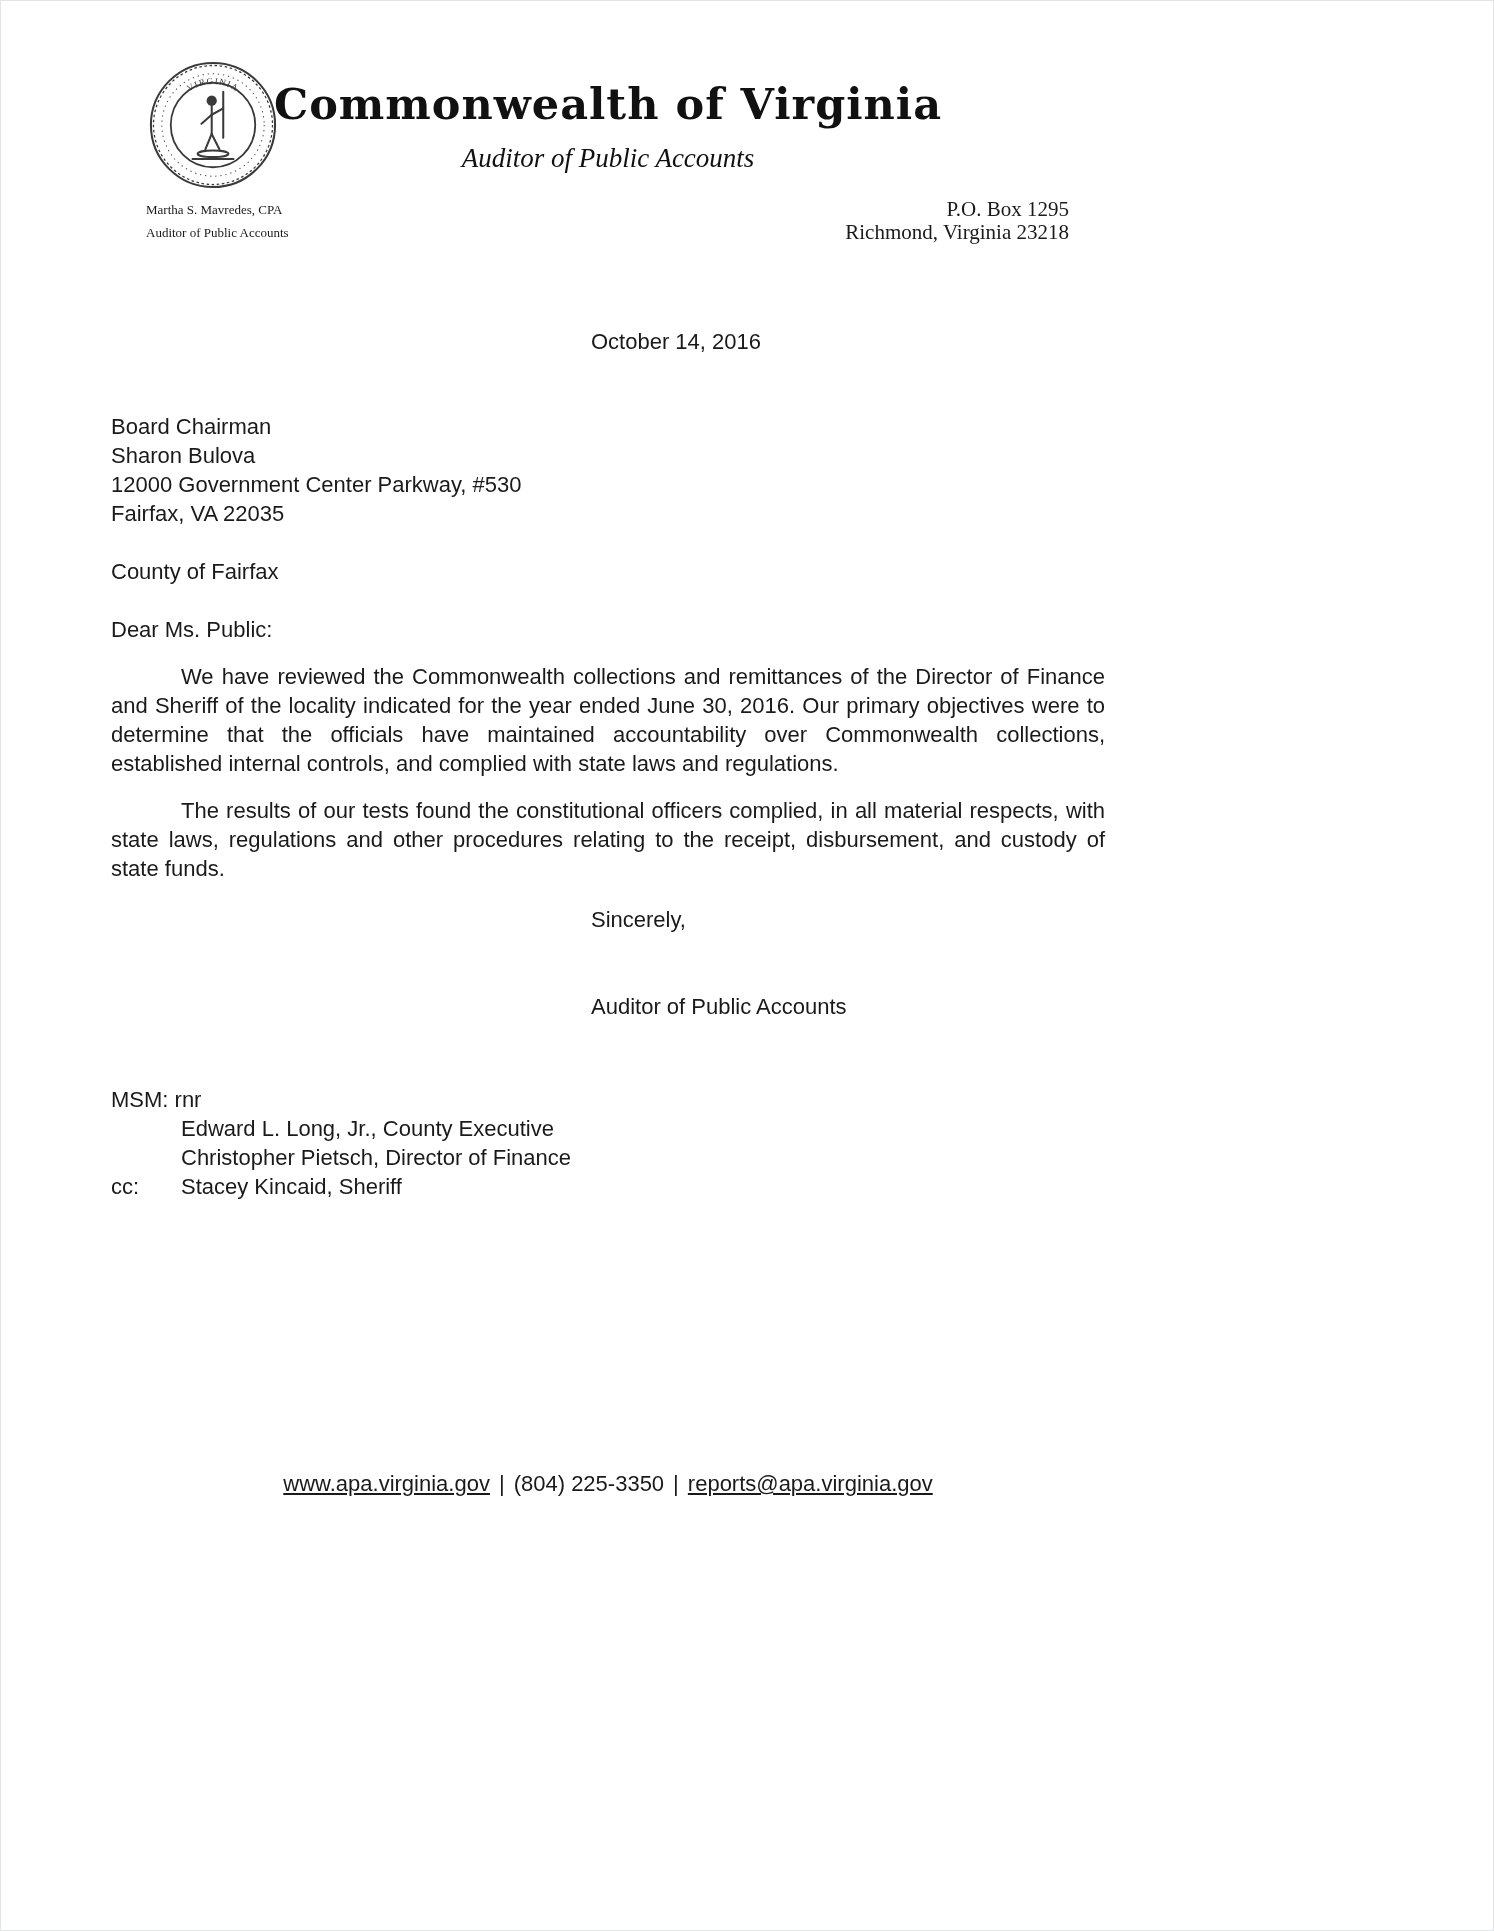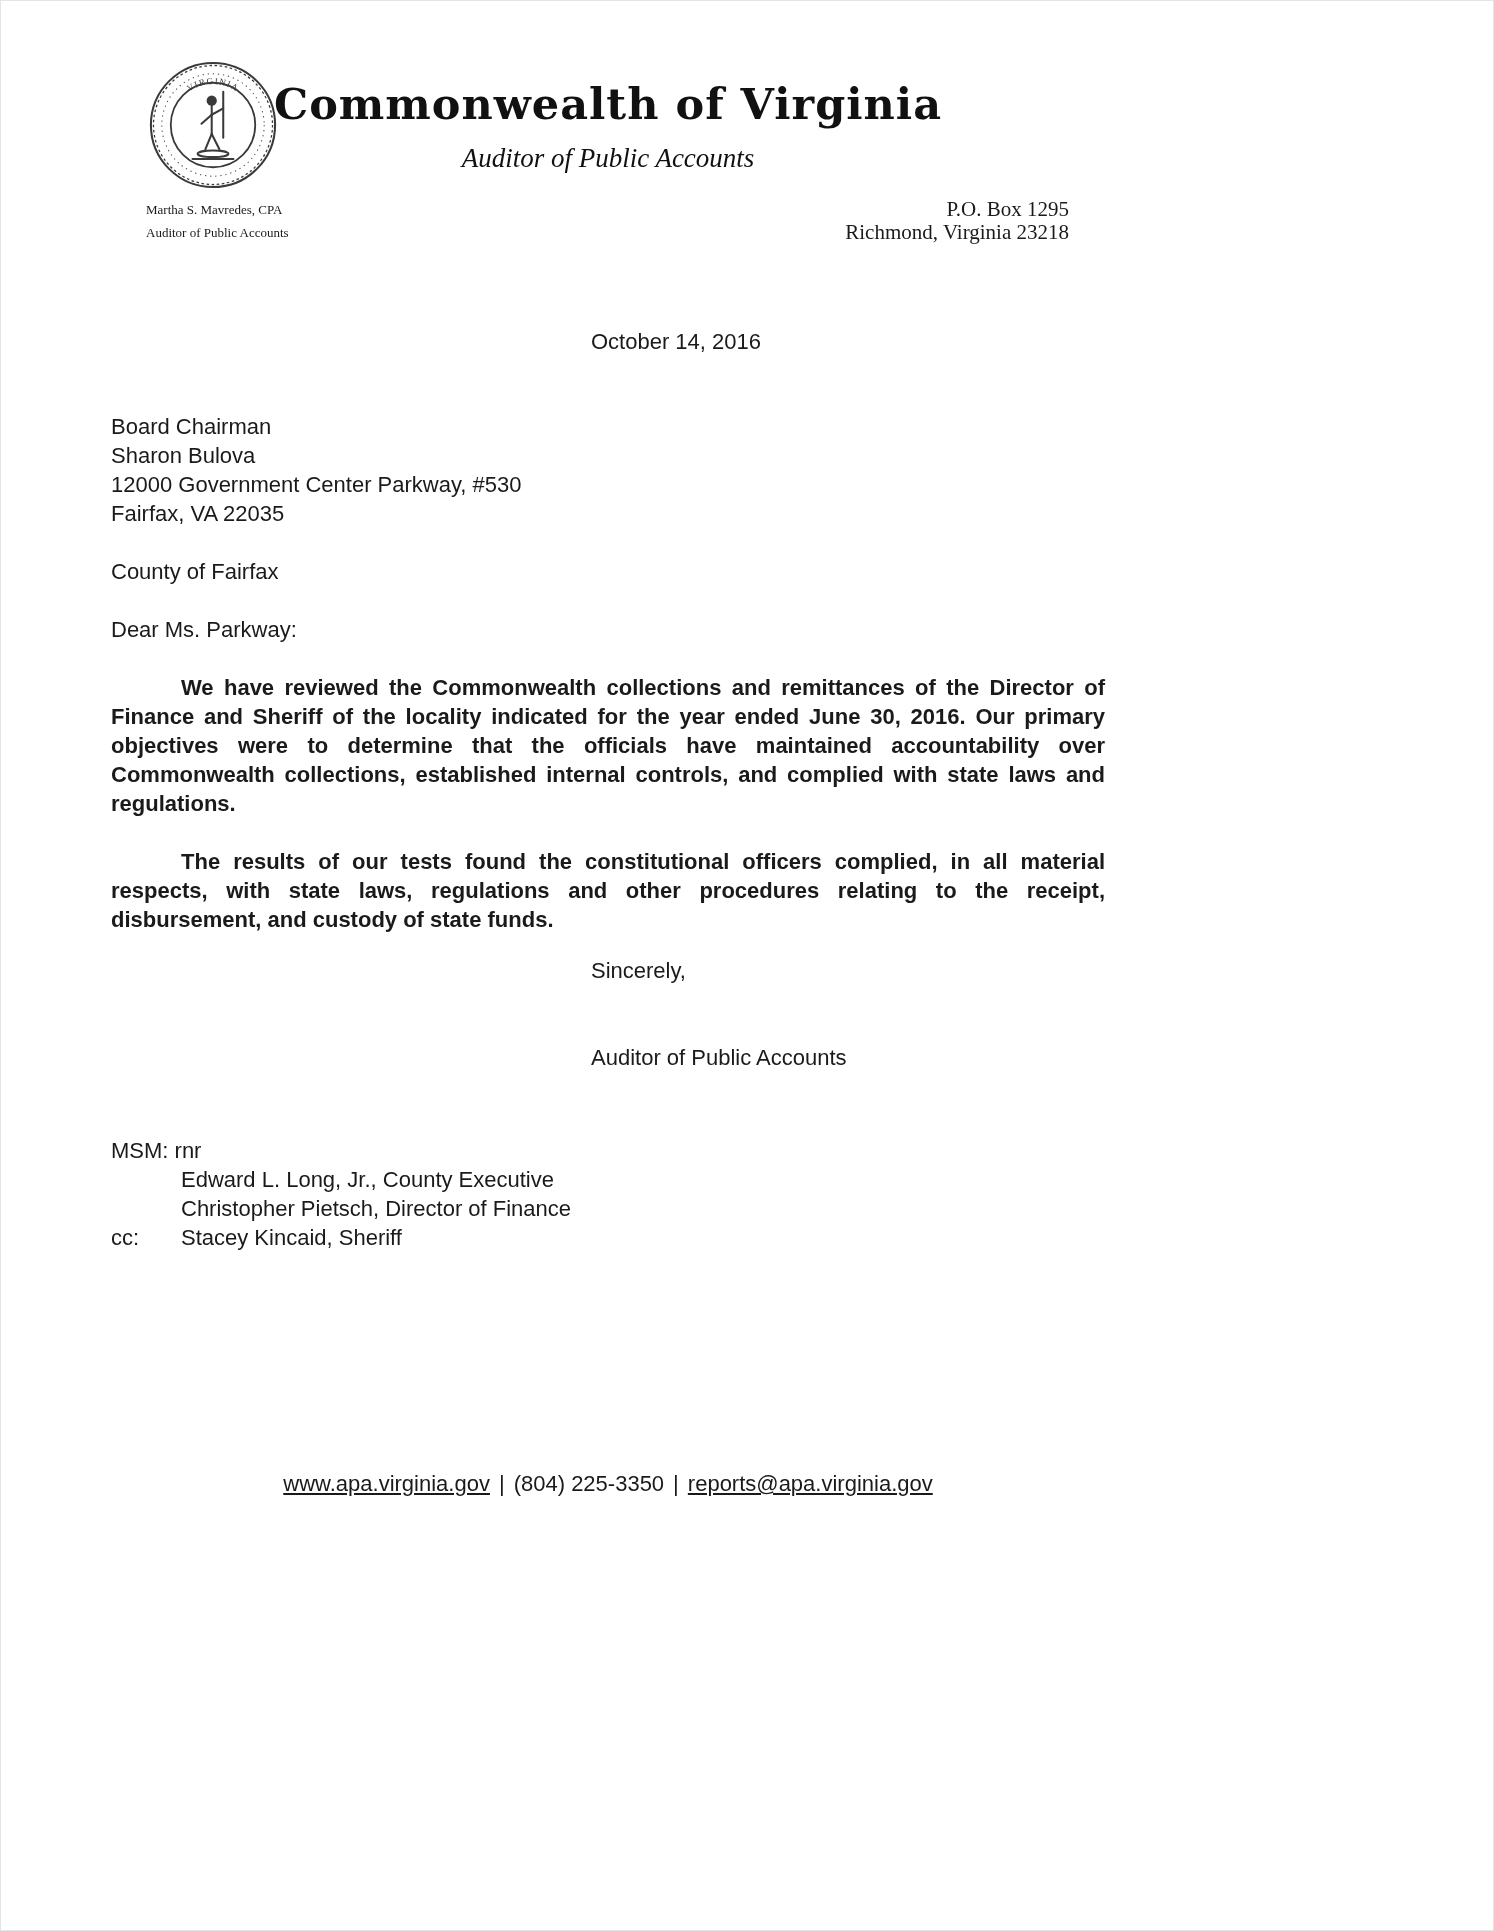--- a/index.html
+++ b/index.html
@@ -54,21 +54,21 @@
 
   
   .body {
     position: absolute; left: 110px; top: 326px; width: 994px;
     font-size: 22px; line-height: 29px;
   }
   .date { padding-left: 480px; }
   .recipient { margin-top: 56px; }
   .locality { margin-top: 29px; }
   .salutation { margin-top: 29px; }
-  .para { margin-top: 29px; text-align: justify; text-indent: 70px; font-weight: bold; }
+  .para { margin-top: 18px; text-align: justify; text-indent: 70px; }
   .closing { margin-top: 22px; padding-left: 480px; }
   .sig-title { margin-top: 58px; padding-left: 480px; }
   .ref { margin-top: 64px; }
   .cc-block { display: flex; align-items: flex-end; }
   .cc-label { width: 70px; flex: 0 0 70px; }
 
   
   .footer {
     position: absolute; left: 110px; top: 1468px; width: 994px;
     text-align: center; font-size: 22px; line-height: 29px;
@@ -129,21 +129,21 @@
 
     <div class="recipient">
       <div>Board Chairman</div>
       <div>Sharon Bulova</div>
       <div>12000 Government Center Parkway, #530</div>
       <div>Fairfax, VA  22035</div>
     </div>
 
     <div class="locality">County of Fairfax</div>
 
-    <div class="salutation">Dear Ms. Parkway:</div>
+    <div class="salutation">Dear Ms. Public:</div>
 
     <div class="para">We have reviewed the Commonwealth collections and remittances of the Director of Finance and Sheriff of the locality indicated for the year ended June 30, 2016.  Our primary objectives were to determine that the officials have maintained accountability over Commonwealth collections, established internal controls, and complied with state laws and regulations.</div>
     <div class="para">The results of our tests found the constitutional officers complied, in all material respects, with state laws, regulations and other procedures relating to the receipt, disbursement, and custody of state funds.</div>
 
     <div class="closing">Sincerely,</div>
 
     <div class="sig-title">Auditor of Public Accounts</div>
 
     <div class="ref">MSM: rnr</div>
 

